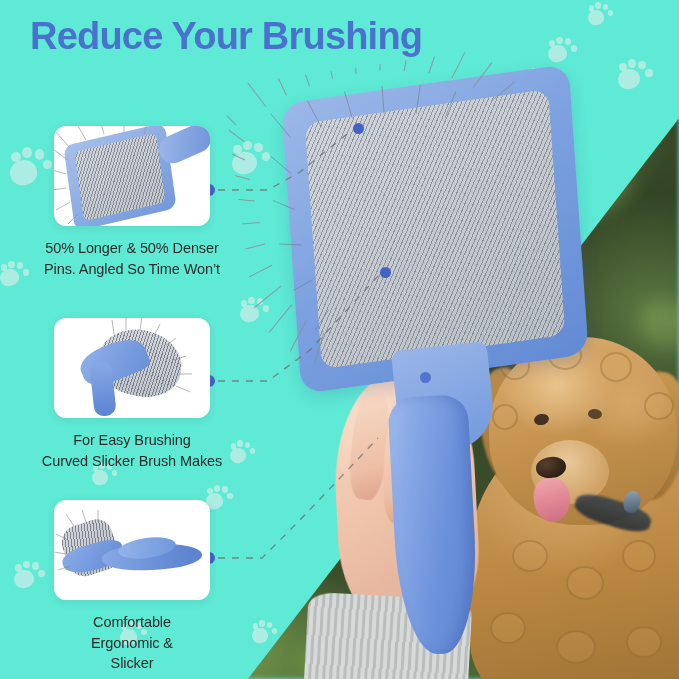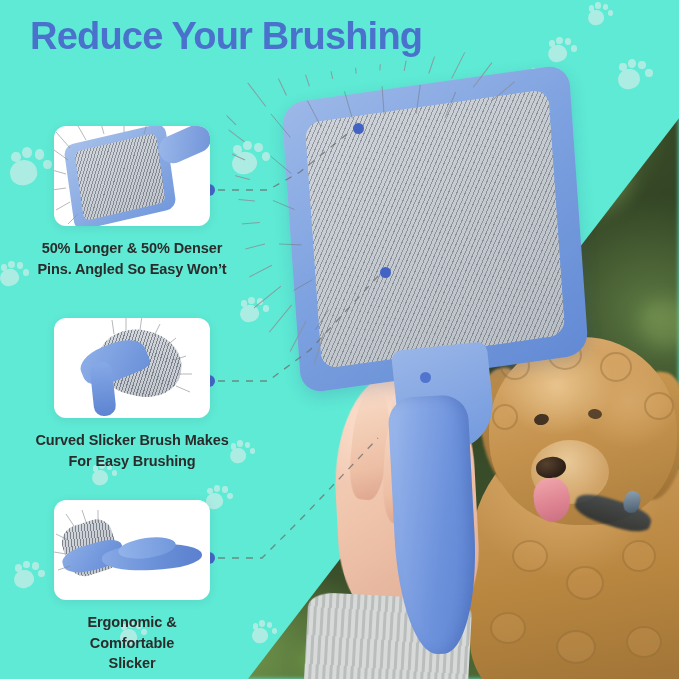--- a/index.html
+++ b/index.html
@@ -221,21 +221,21 @@
     overflow:hidden;
   }
   .caption {
     margin-top:12px;
     text-align:center;
     color:#2b2b2b;
     font-size:14.5px;
     line-height:1.42;
     letter-spacing:-.1px;
   }
-  .caption span { display:block; white-space:nowrap;font-weight:bold; }
+  .caption span { display:block; white-space:nowrap; }
 
   
   .t-frame, .t-pad, .t-handle, .t-neck { position:absolute; }
 
   
   #t1-frame {
     left:14px; top:8px; width:104px; height:86px;
     background:linear-gradient(150deg,#a6c0ea,#7298dc);
     border-radius:10px; transform:rotate(-13deg) skewX(-5deg);
   }
@@ -570,21 +570,21 @@
             <path d="M24 88 L14 98"></path>
           <path d="M32 14 L24 0"></path>
             <path d="M50 8 L46 -6"></path>
             <path d="M70 6 L70 -8"></path>
           <path d="M90 8 L94 -6"></path>
         </g>
       </svg>
     </div>
     <div class="caption">
       <span>50% Longer &amp; 50% Denser</span>
-      <span>Pins. Angled So Easy Won’t</span>
+      <span>Pins. Angled So Time Won’t</span>
     </div>
   </div>
 
   <div class="callout" id="callout-2">
     <div class="thumb">
       <div class="t-pad" id="t2-arc"></div>
       <div class="t-frame" id="t2-body"></div>
       <div class="t-handle" id="t2-stem"></div>
       <svg style="position:absolute;inset:0" viewBox="0 0 156 100">
         <g stroke="#83888f" stroke-width=".8" fill="none" opacity=".75">
@@ -593,22 +593,22 @@
             <path d="M86 12 L88 -2"></path>
           <path d="M100 18 L106 6"></path>
             <path d="M112 28 L122 20"></path>
             <path d="M120 42 L132 38"></path>
           <path d="M124 56 L138 56"></path>
             <path d="M122 68 L136 74"></path>
         </g>
       </svg>
     </div>
     <div class="caption">
+      <span>For Easy Brushing</span>
       <span>Curved Slicker Brush Makes</span>
-      <span>For Easy Brushing</span>
     </div>
   </div>
 
   <div class="callout" id="callout-3">
     <div class="thumb">
       <div class="t-pad" id="t3-head"></div>
       <div class="t-frame" id="t3-base"></div>
       <div class="t-handle" id="t3-handle"></div>
       <div class="t-handle" id="t3-wave"></div>
       <svg style="position:absolute;inset:0" viewBox="0 0 156 100">
@@ -616,19 +616,19 @@
           <path d="M20 26 L12 14"></path>
             <path d="M32 22 L28 10"></path>
             <path d="M44 22 L44 10"></path>
           <path d="M14 40 L2 34"></path>
             <path d="M12 54 L0 52"></path>
             <path d="M16 66 L4 70"></path>
         </g>
       </svg>
     </div>
     <div class="caption">
+      <span>Comfortable</span>
       <span>Ergonomic &amp;</span>
-      <span>Comfortable</span>
       <span>Slicker</span>
     </div>
   </div>
 
 </div>
 
 </body></html>

